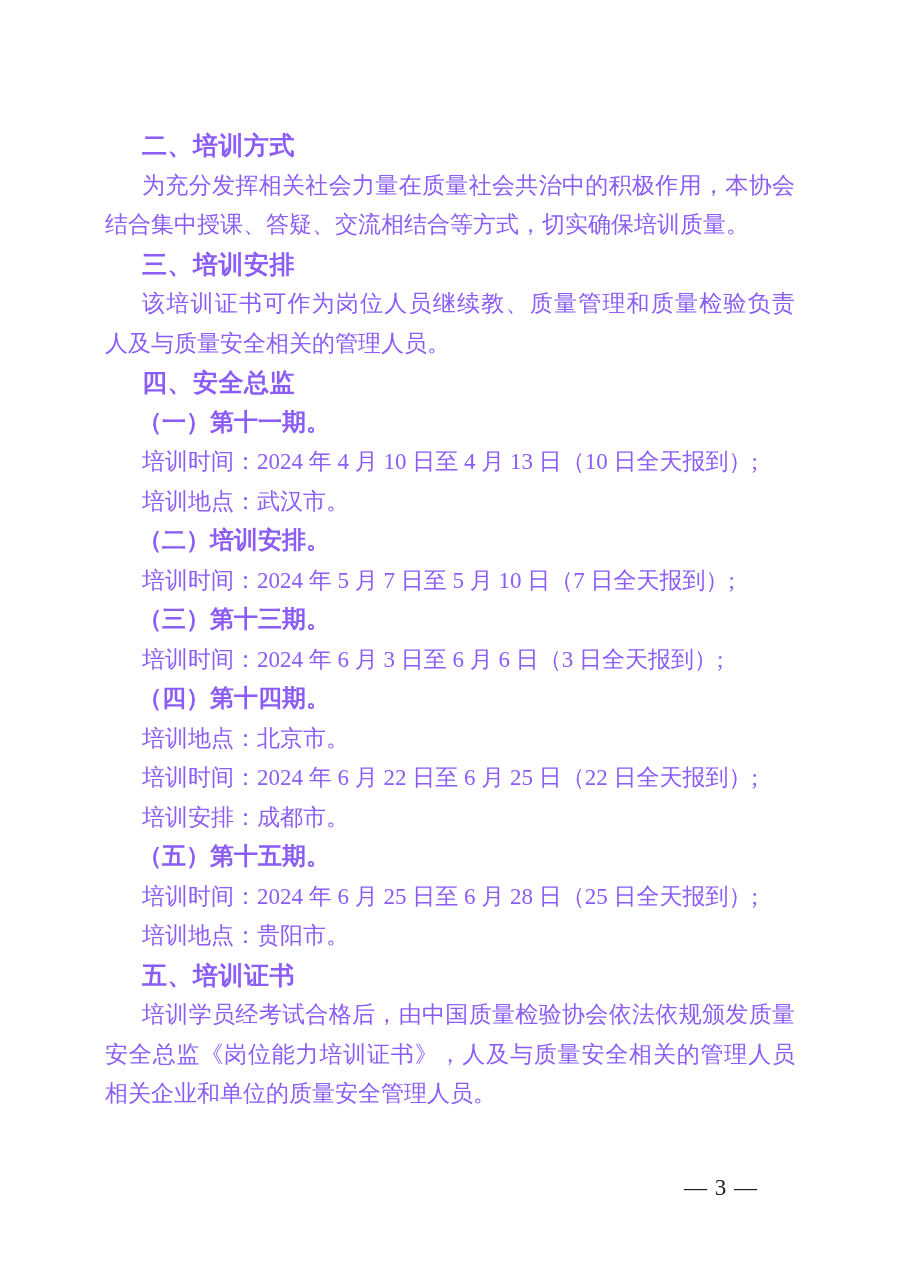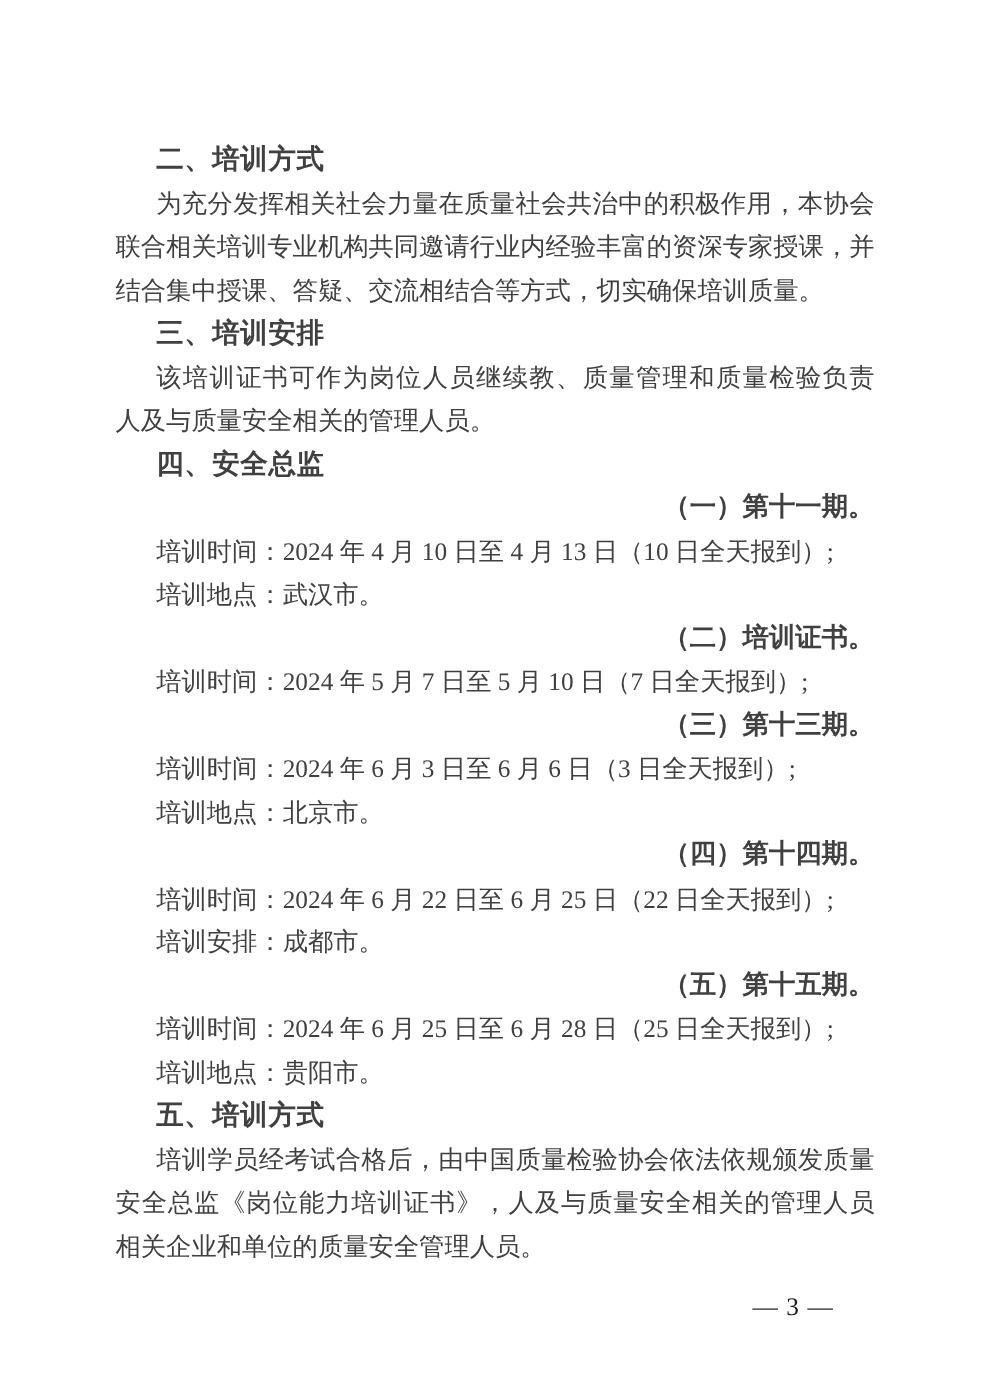--- a/index.html
+++ b/index.html
@@ -24,36 +24,35 @@
     position: absolute;
     left: 105px;
     top: 126px;
     width: 690px;
   }
   .line {
     height: 39.5px;
     line-height: 39.5px;
     font-size: 23px;
     white-space: nowrap;
-    color: #404040;
+    color: #8b5cf6;
   }
   
   .h {
     font-family: "Liberation Sans", sans-serif;
     font-weight: 700;
     font-size: 25px;
     padding-left: 37px;
     letter-spacing: 0.5px;
   }
   
   .sub {
     font-weight: 700;
     font-size: 24px;
     padding-left: 33px;
-    text-align: right;
   }
   
   .pi { padding-left: 37px; }
   
   .pj {
     white-space: normal;
     text-align: justify;
     text-align-last: justify;
     overflow: hidden;
   }
@@ -74,39 +73,38 @@
     letter-spacing: 1px;
   }
 </style>
 </head>
 <body>
 
 <div id="page">
   <div id="content">
     <div class="line h">二、培训方式</div>
     <div class="line pi pj">为充分发挥相关社会力量在质量社会共治中的积极作用，本协会</div>
-    <div class="line pj">联合相关培训专业机构共同邀请行业内经验丰富的资深专家授课，并</div>
     <div class="line">结合集中授课、答疑、交流相结合等方式，切实确保培训质量。</div>
     <div class="line h">三、培训安排</div>
     <div class="line pi pj">该培训证书可作为岗位人员继续教、质量管理和质量检验负责</div>
     <div class="line">人及与质量安全相关的管理人员。</div>
     <div class="line h">四、安全总监</div>
     <div class="line sub">（一）第十一期。</div>
     <div class="line item">培训时间：2024 年 4 月 10 日至 4 月 13 日（10 日全天报到）;</div>
     <div class="line item">培训地点：武汉市。</div>
-    <div class="line sub">（二）培训证书。</div>
+    <div class="line sub">（二）培训安排。</div>
     <div class="line item">培训时间：2024 年 5 月 7 日至 5 月 10 日（7 日全天报到）;</div>
     <div class="line sub">（三）第十三期。</div>
     <div class="line item">培训时间：2024 年 6 月 3 日至 6 月 6 日（3 日全天报到）;</div>
+    <div class="line sub">（四）第十四期。</div>
     <div class="line item">培训地点：北京市。</div>
-    <div class="line sub">（四）第十四期。</div>
     <div class="line item">培训时间：2024 年 6 月 22 日至 6 月 25 日（22 日全天报到）;</div>
     <div class="line item">培训安排：成都市。</div>
     <div class="line sub">（五）第十五期。</div>
     <div class="line item">培训时间：2024 年 6 月 25 日至 6 月 28 日（25 日全天报到）;</div>
     <div class="line item">培训地点：贵阳市。</div>
-    <div class="line h">五、培训方式</div>
+    <div class="line h">五、培训证书</div>
     <div class="line pi pj">培训学员经考试合格后，由中国质量检验协会依法依规颁发质量</div>
     <div class="line pj">安全总监《岗位能力培训证书》，人及与质量安全相关的管理人员</div>
     <div class="line">相关企业和单位的质量安全管理人员。</div>
   </div>
   <div id="footer">— 3 —</div>
 </div>
 
 </body></html>

